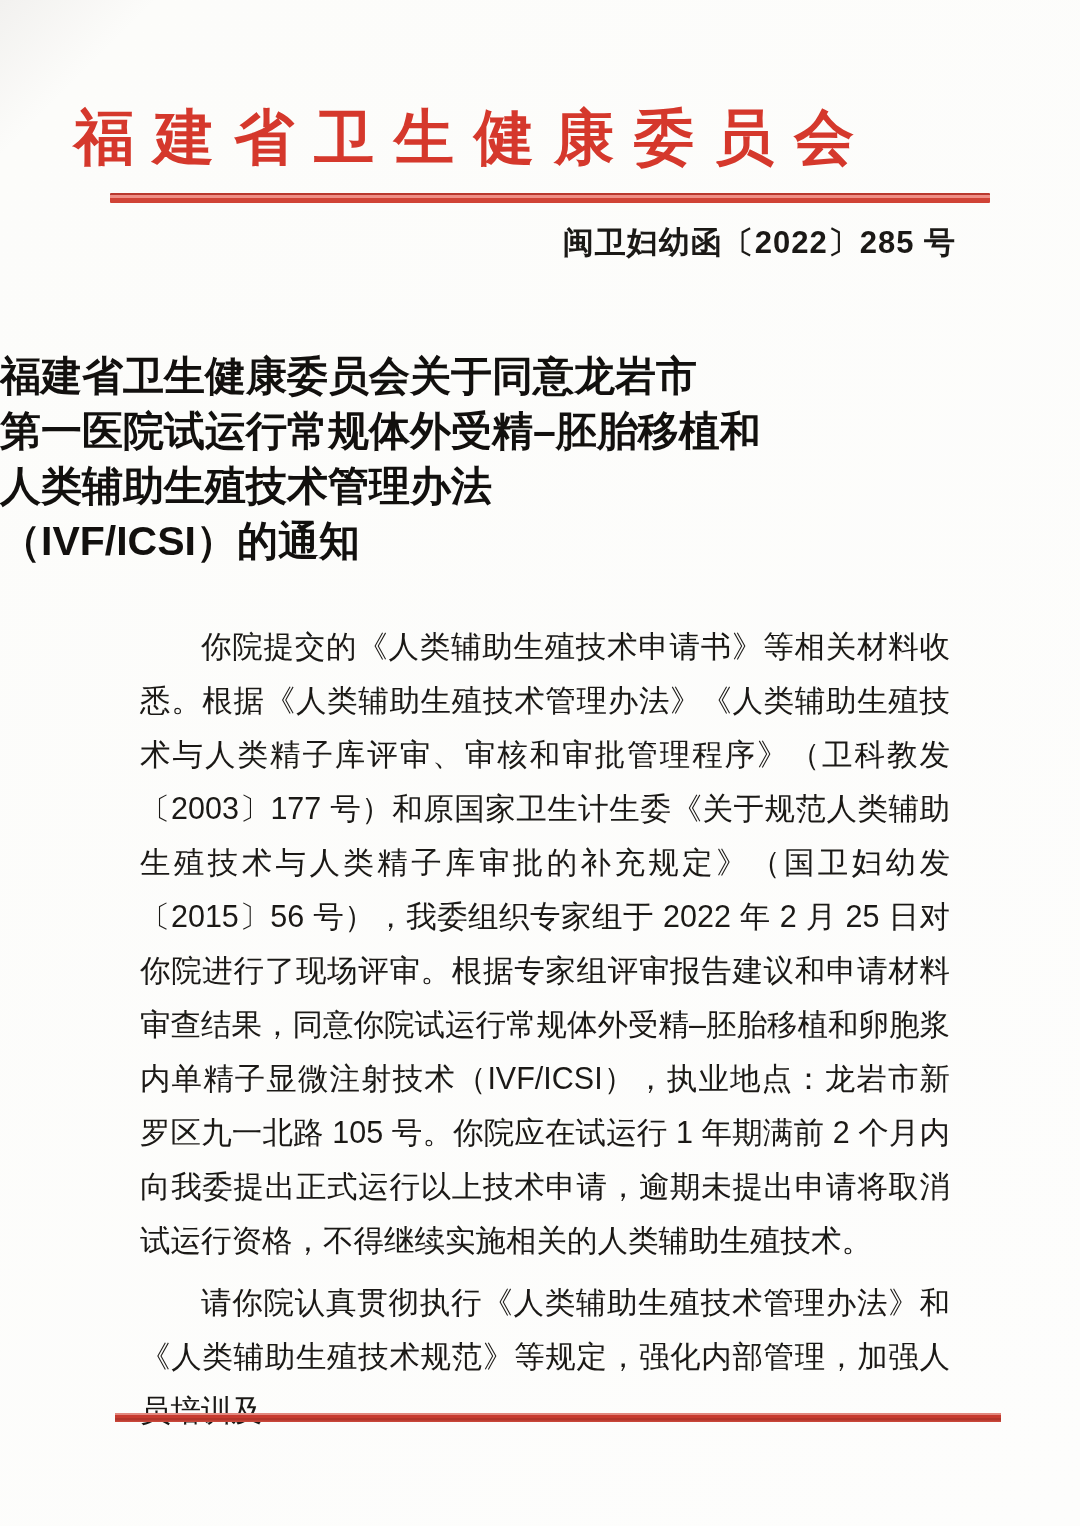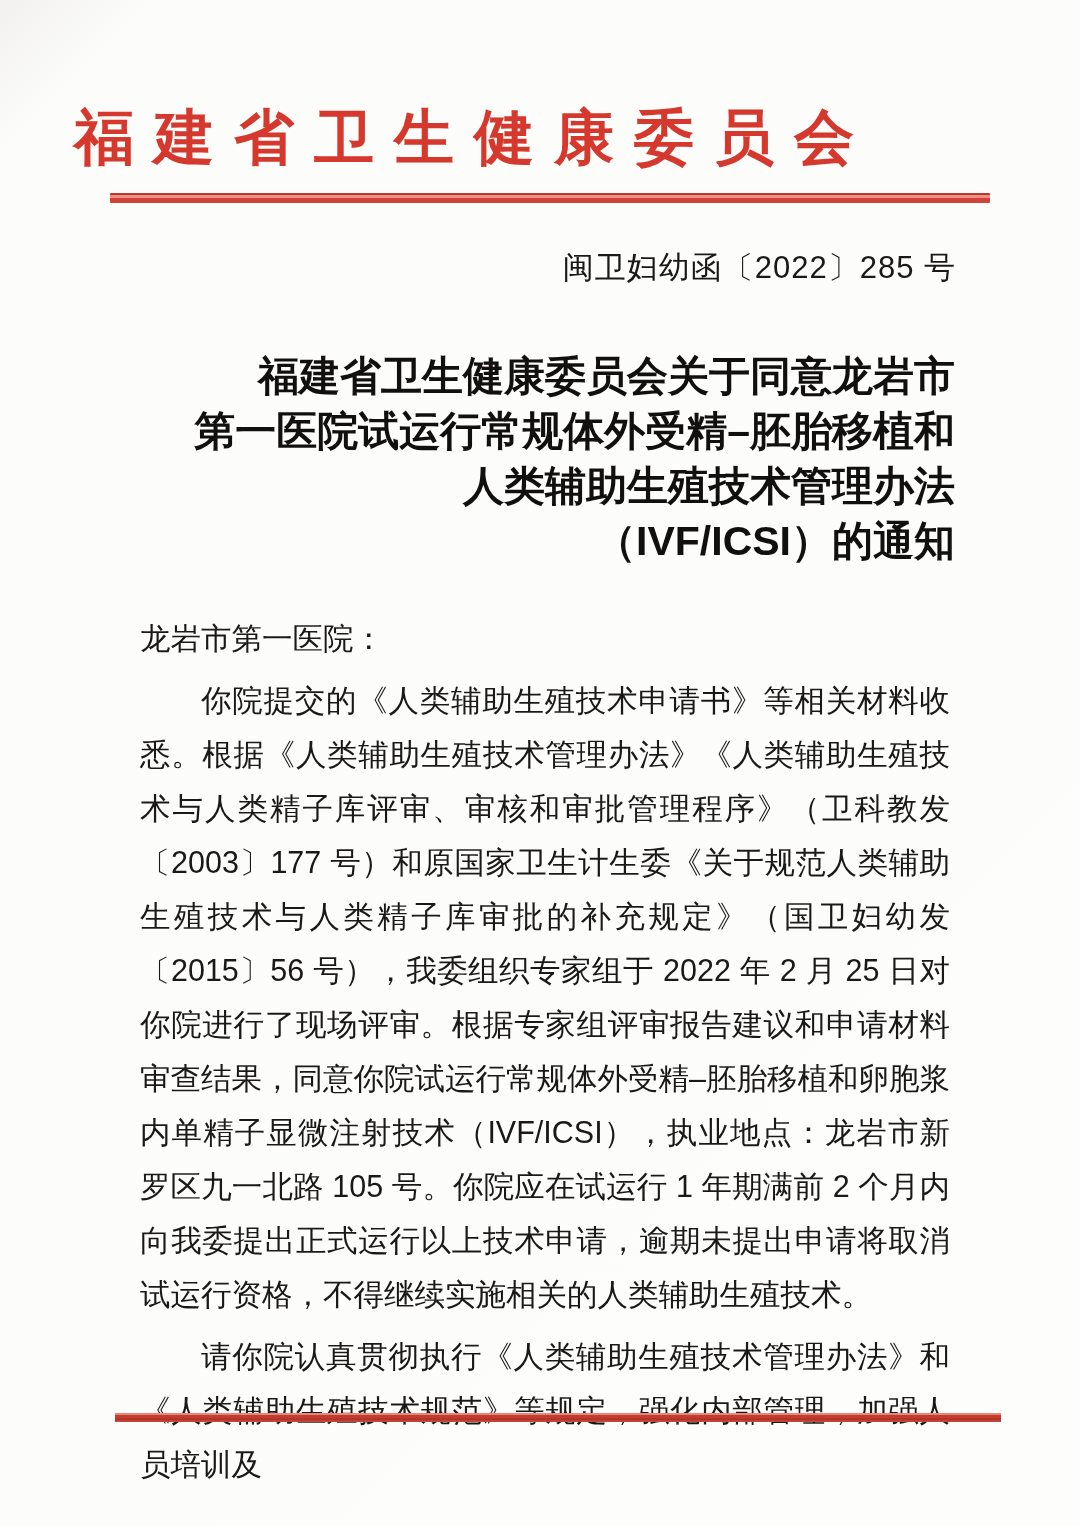--- a/index.html
+++ b/index.html
@@ -43,42 +43,42 @@
     background: linear-gradient(to bottom,
       #b9382e 0%, #b9382e 24%,
       #ef8e85 24%, #ef8e85 48%,
       #d04336 48%, #d04336 100%);
     border-radius: 1px;
   }
 
   
   .doc-number {
     position: absolute;
-    top: 247px;
+    top: 222px;
     left: 140px;
     width: 816px;
     text-align: right;
     font-size: 31px;
     letter-spacing: 1px;
     color: #1b1916;
+    font-weight: bold;
   }
 
   
   .title {
     position: absolute;
     top: 349px;
     left: 0;
     width: 928px;
     margin: 0;
-    text-align: right;
+    text-align: left;
     font-size: 41px;
     line-height: 55px;
     font-weight: 700;
     color: #12100e;
-    padding-left: 27px;
   }
   .title .tline { display: block; }
 
   
   .body-text {
     position: absolute;
     top: 611px;
     left: 140px;
     width: 810px;
     font-size: 30.5px;
@@ -116,20 +116,19 @@
   <div class="doc-number">闽卫妇幼函〔2022〕285 号</div>
 
   <h1 class="title">
     <span class="tline">福建省卫生健康委员会关于同意龙岩市</span>
     <span class="tline">第一医院试运行常规体外受精–胚胎移植和</span>
     <span class="tline">人类辅助生殖技术管理办法</span>
     <span class="tline">（IVF/ICSI）的通知</span>
   </h1>
 
   <main class="body-text">
-    <p class="salutation">龙岩市第一医院：</p>
     <p class="para">你院提交的《人类辅助生殖技术申请书》等相关材料收悉。根据《人类辅助生殖技术管理办法》《人类辅助生殖技术与人类精子库评审、审核和审批管理程序》（卫科教发〔2003〕177 号）和原国家卫生计生委《关于规范人类辅助生殖技术与人类精子库审批的补充规定》（国卫妇幼发〔2015〕56 号），我委组织专家组于 2022 年 2 月 25 日对你院进行了现场评审。根据专家组评审报告建议和申请材料审查结果，同意你院试运行常规体外受精–胚胎移植和卵胞浆内单精子显微注射技术（IVF/ICSI），执业地点：龙岩市新罗区九一北路 105 号。你院应在试运行 1 年期满前 2 个月内向我委提出正式运行以上技术申请，逾期未提出申请将取消试运行资格，不得继续实施相关的人类辅助生殖技术。</p>
     <p class="para">请你院认真贯彻执行《人类辅助生殖技术管理办法》和《人类辅助生殖技术规范》等规定，强化内部管理，加强人员培训及</p>
   </main>
 
   <div class="rule rule-bottom"></div>
 
 </div>
 
 </body></html>

